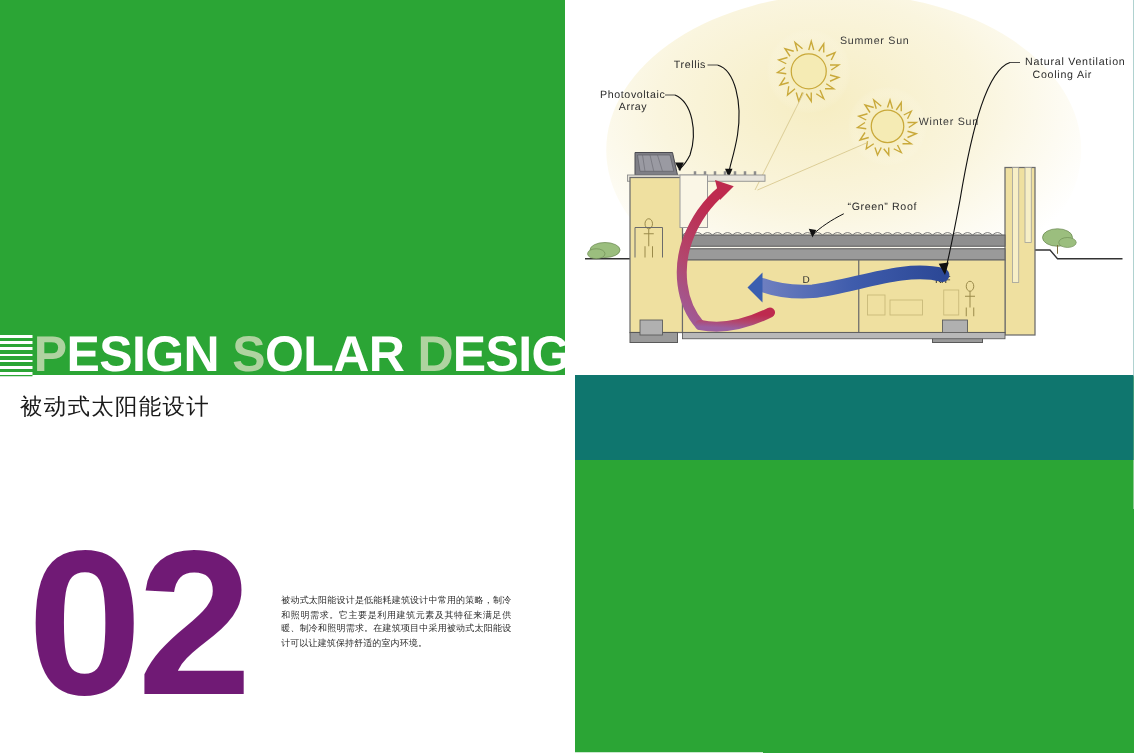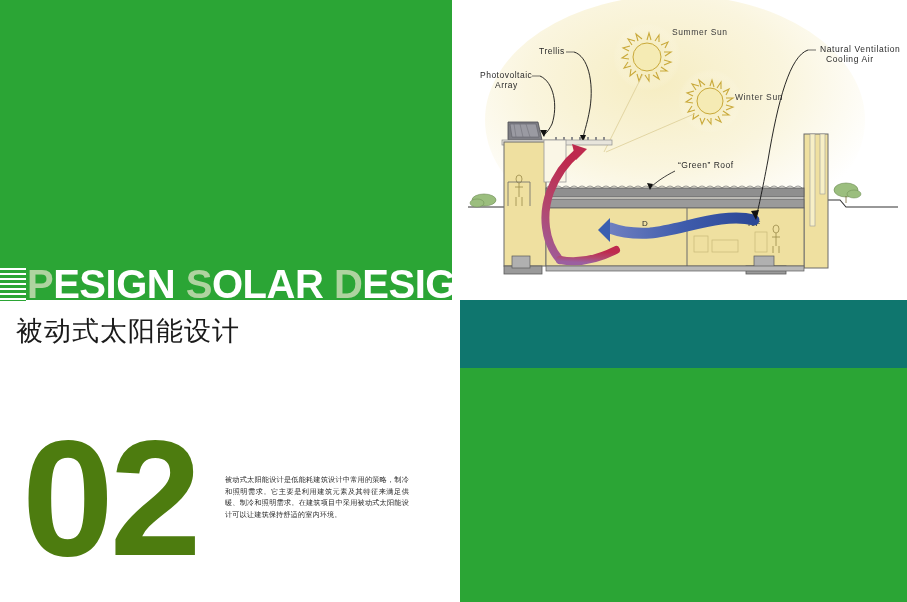--- a/index.html
+++ b/index.html
@@ -67,34 +67,34 @@
     color: #ffffff;
     padding: 0 1px;
     flex: 0 0 auto;
   }
   .title-text .accent { color: #AFD3A0; }
 
   
   .subtitle {
     position: absolute;
     left: 16px; top: 313px;
-    font-size: 27px;
+    font-size: 18px;
     color: #1a1a1a;
     letter-spacing: 1px;
     font-family: "Liberation Sans", "DejaVu Sans", sans-serif;
     white-space: nowrap;
   }
 
   
   .section-number {
     position: absolute;
     left: 22px; top: 416px;
     font-size: 165px;
     font-weight: bold;
-    color: #4d7c0f;
+    color: #701a75;
     line-height: 165px;
     letter-spacing: -4px;
   }
 
   
   .body-copy {
     position: absolute;
     left: 225px; top: 474px;
     width: 184px;
     font-size: 7.2px;

